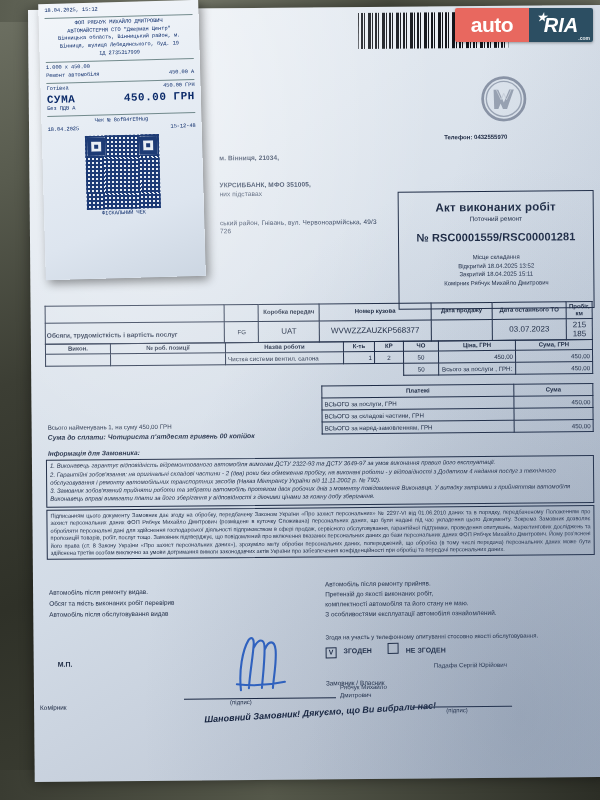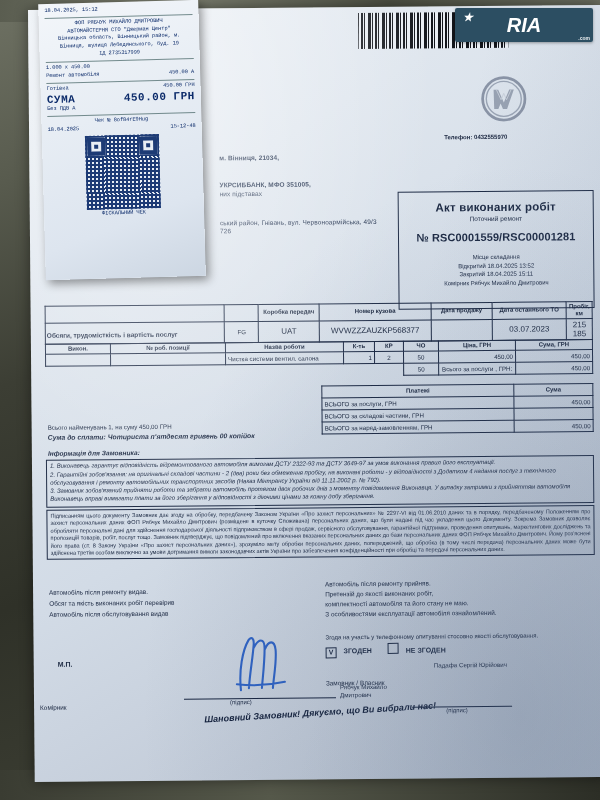--- a/index.html
+++ b/index.html
@@ -346,19 +346,20 @@
     <div class="rl ctr">Чек № 8of84rE9Hug</div>
     <div class="row">
       <span class="rl">18.04.2025</span>
       <span class="rl">15-12-48</span>
     </div>
     <div class="qr"></div>
     <div class="rl ctr" style="margin-top:1px">ФІСКАЛЬНИЙ ЧЕК</div>
   </div>
 
   <div id="wm">
+    <div class="a">auto</div>
     <div class="r">
       <span class="star">★</span>
       <span>RIA</span>
       <span class="com">.com</span>
     </div>
   </div>
 </div>
 
 </body></html>

